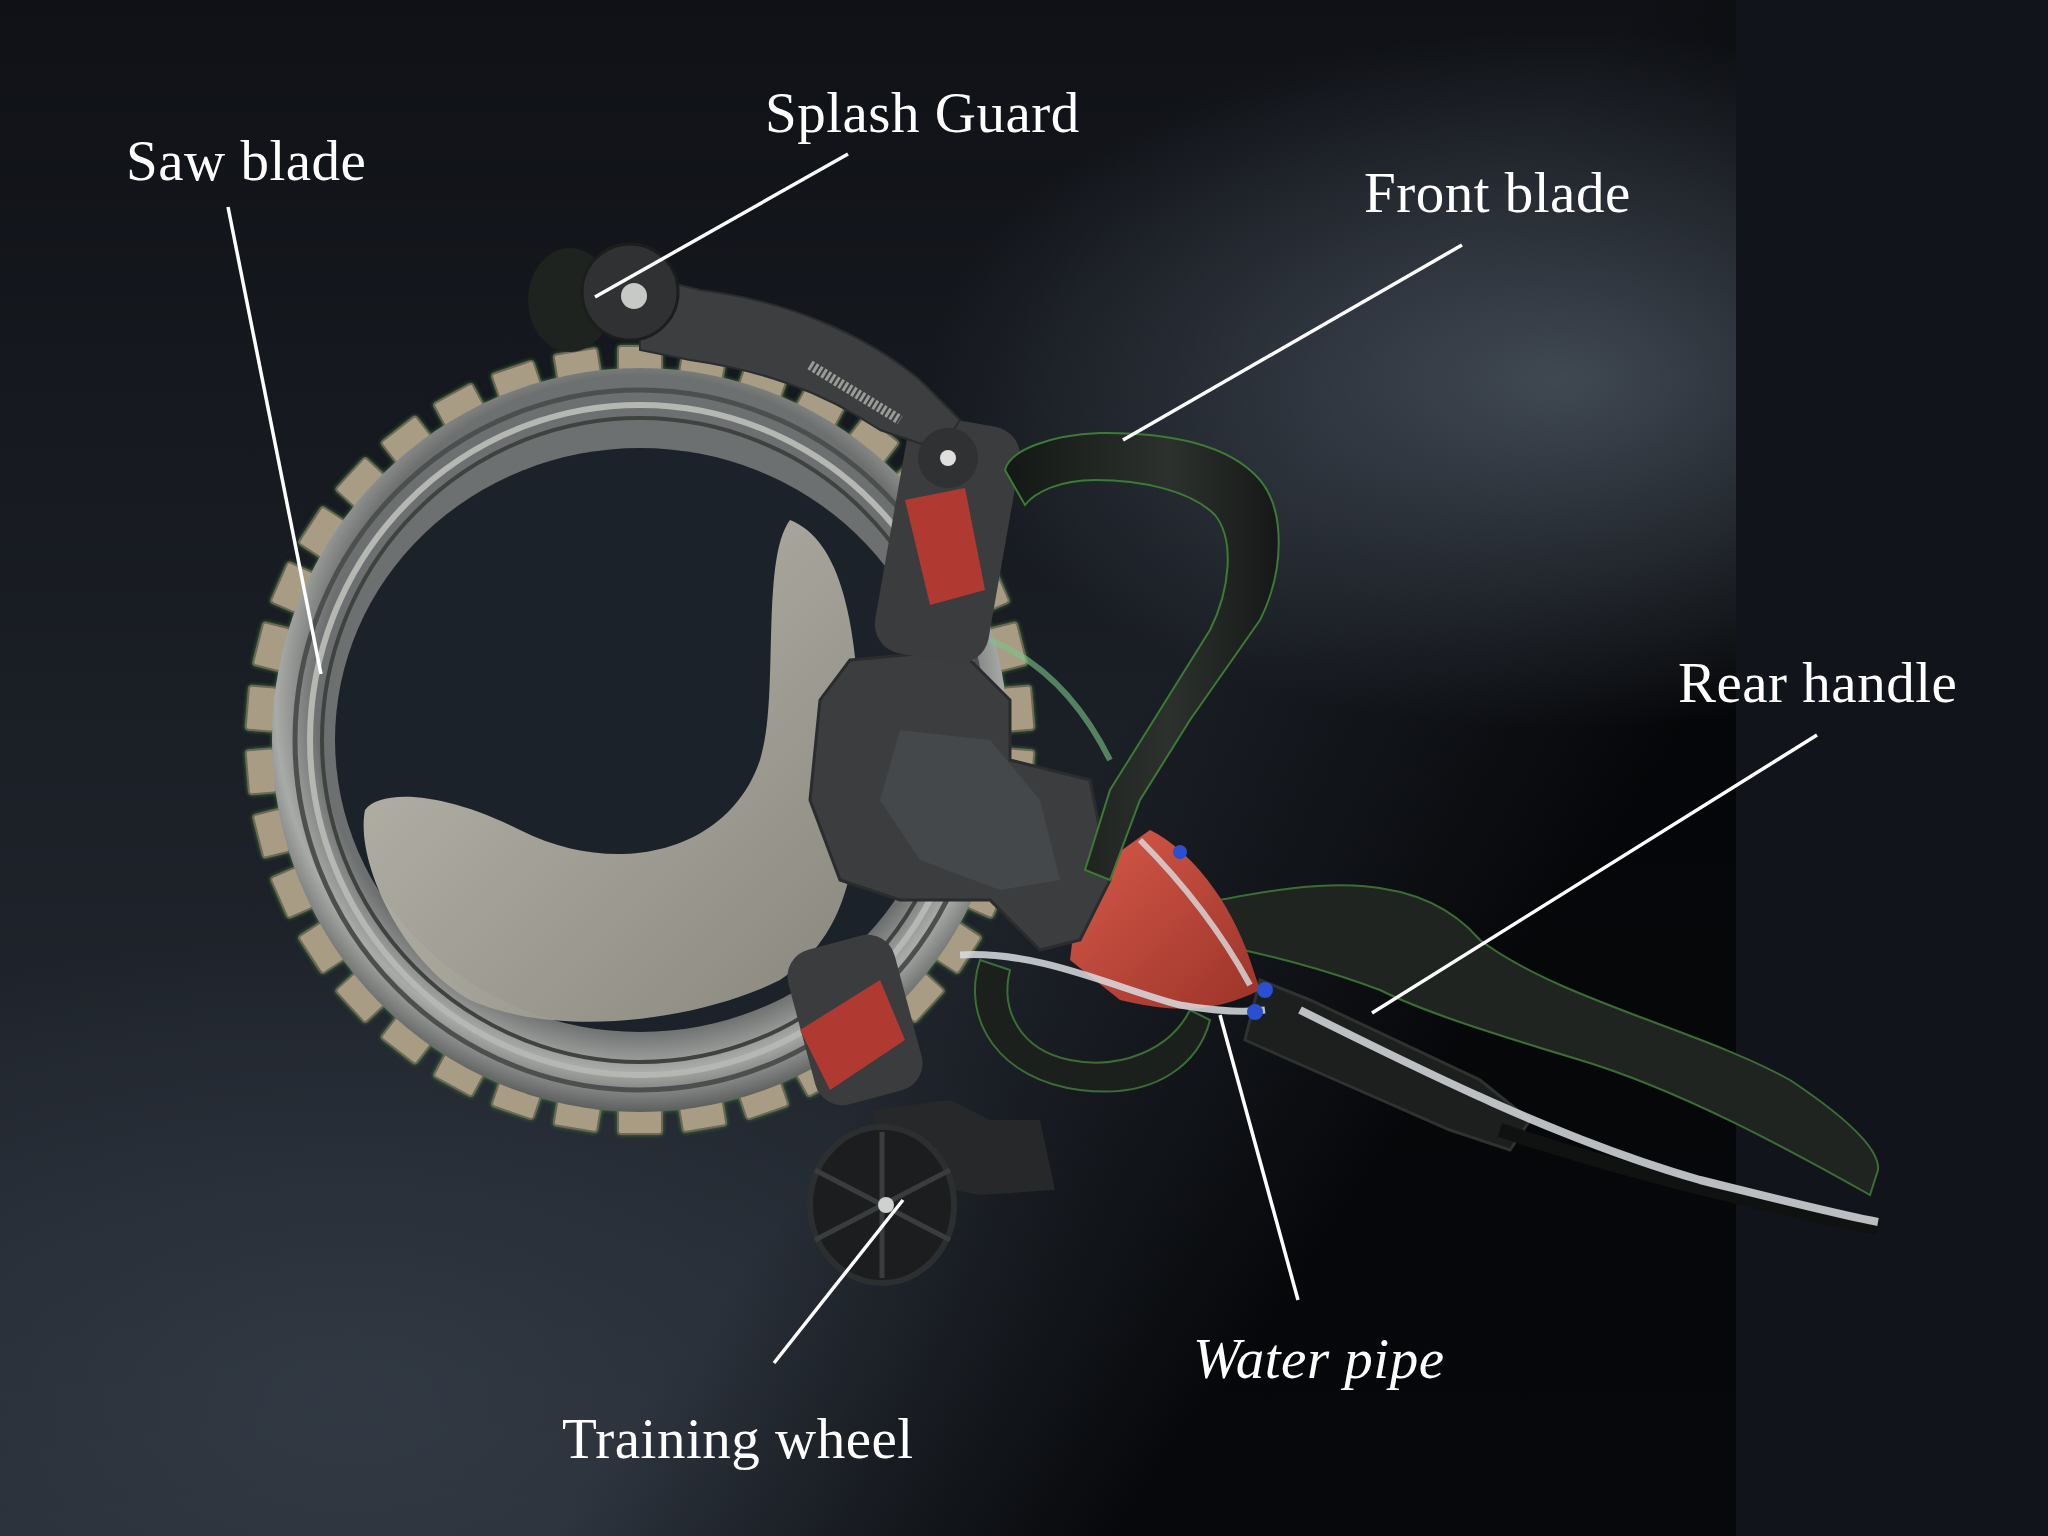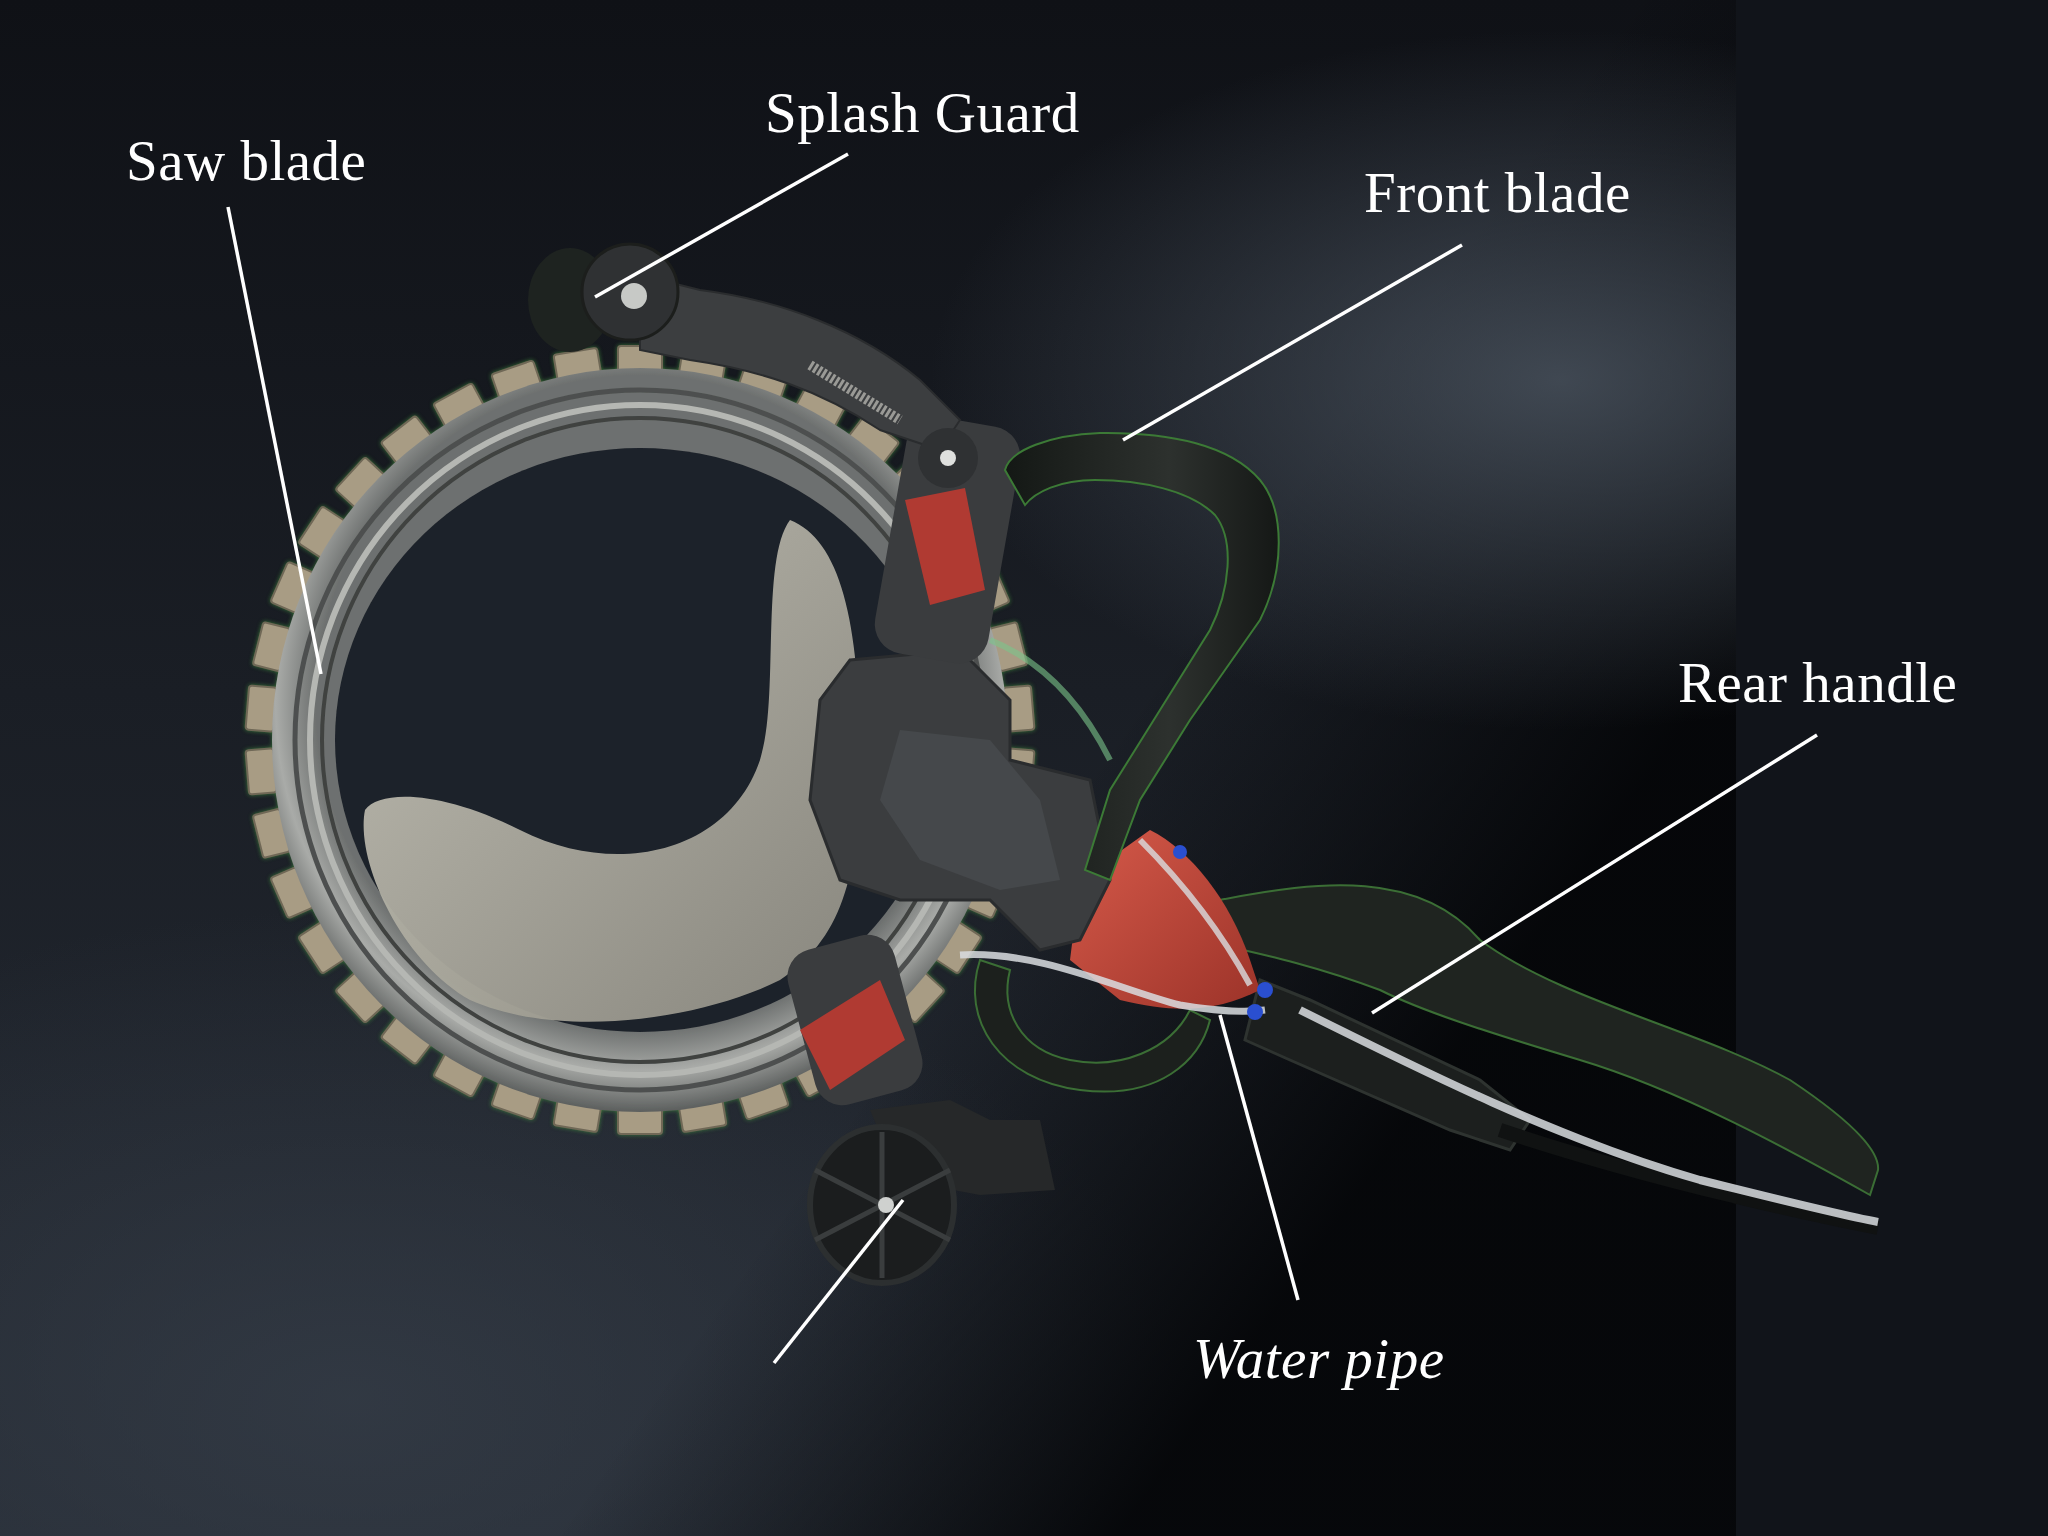--- a/index.html
+++ b/index.html
@@ -160,13 +160,14 @@
     <line stroke="#ffffff" stroke-width="3.5" x1="1817" y1="735" x2="1372" y2="1013"></line>
     <line stroke="#ffffff" stroke-width="3.5" x1="1220" y1="1015" x2="1298" y2="1300"></line>
     <line stroke="#ffffff" stroke-width="3.5" x1="903" y1="1200" x2="774" y2="1363"></line>
   </svg>
 
   <div class="label" style="left: 126px; top: 132px; color: rgb(255, 255, 255);">Saw blade</div>
   <div class="label" style="left: 765px; top: 84px; color: rgb(255, 255, 255);">Splash Guard</div>
   <div class="label" style="left: 1364px; top: 164px; color: rgb(255, 255, 255);">Front blade</div>
   <div class="label" style="left: 1678px; top: 654px; color: rgb(255, 255, 255); text-align: right;">Rear handle</div>
   <div class="label" style="left: 1193px; top: 1330px; color: rgb(255, 255, 255); font-style: italic;">Water pipe</div>
+  <div class="label" style="left: 562px; top: 1410px; color: rgb(255, 255, 255);">Training wheel</div>
 </div>
 
 </body></html>

